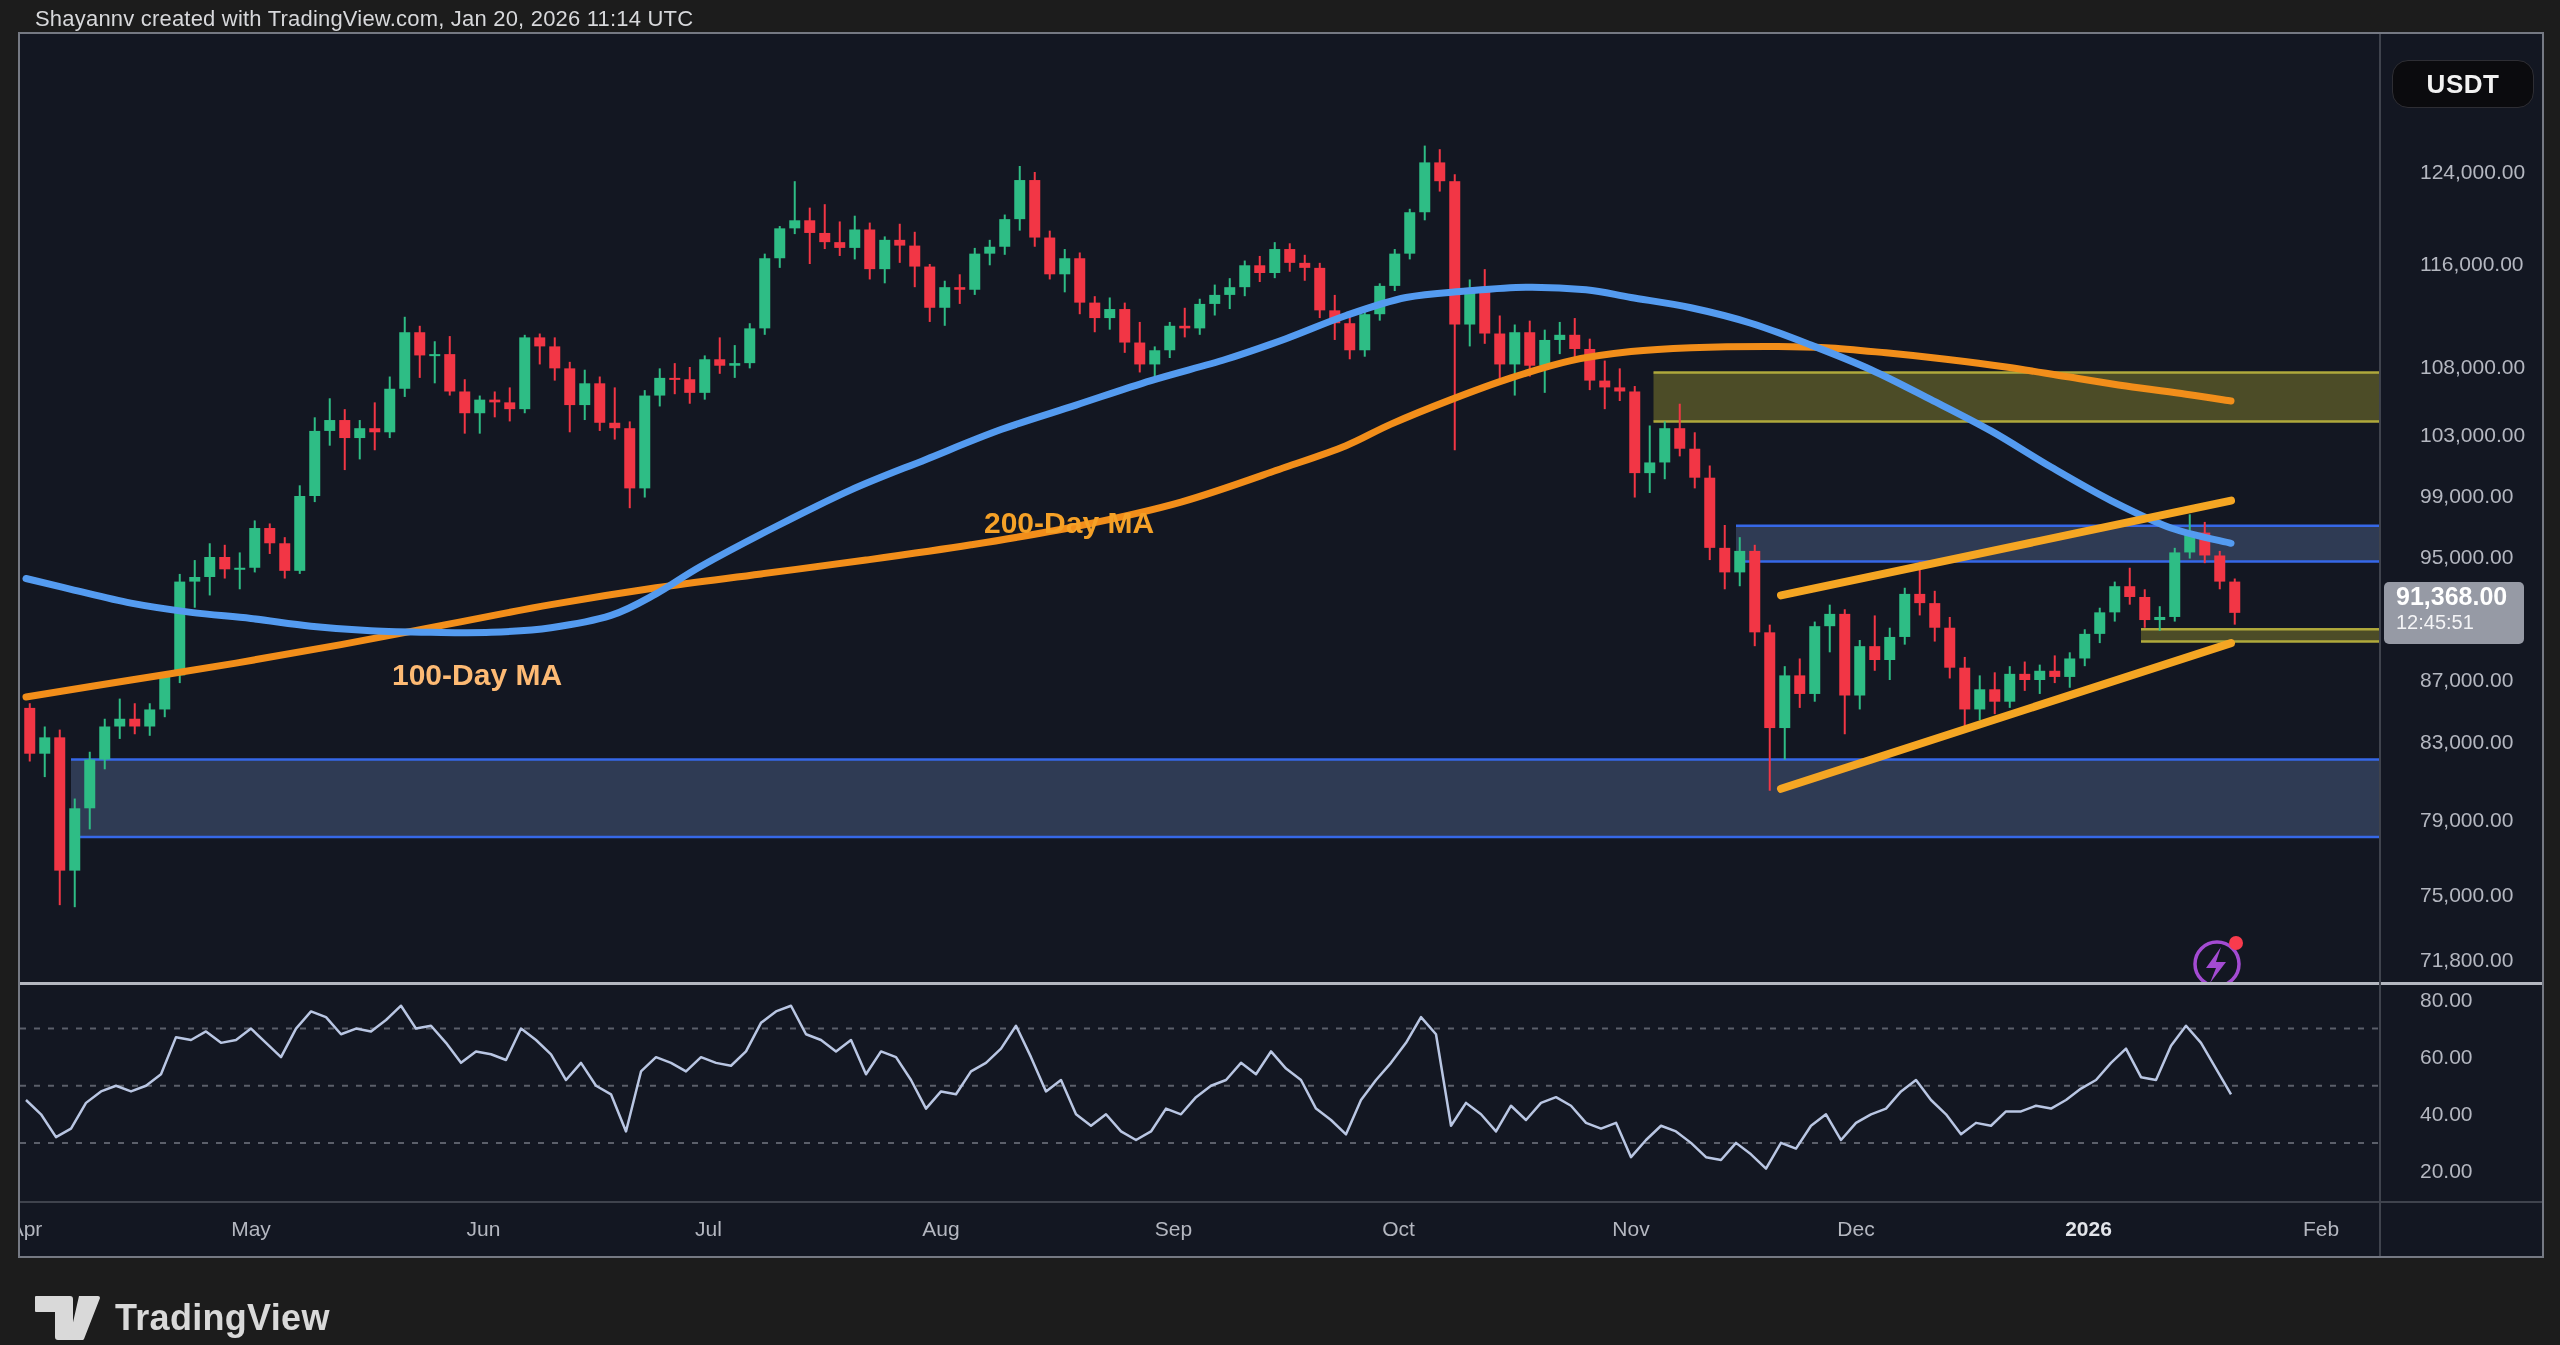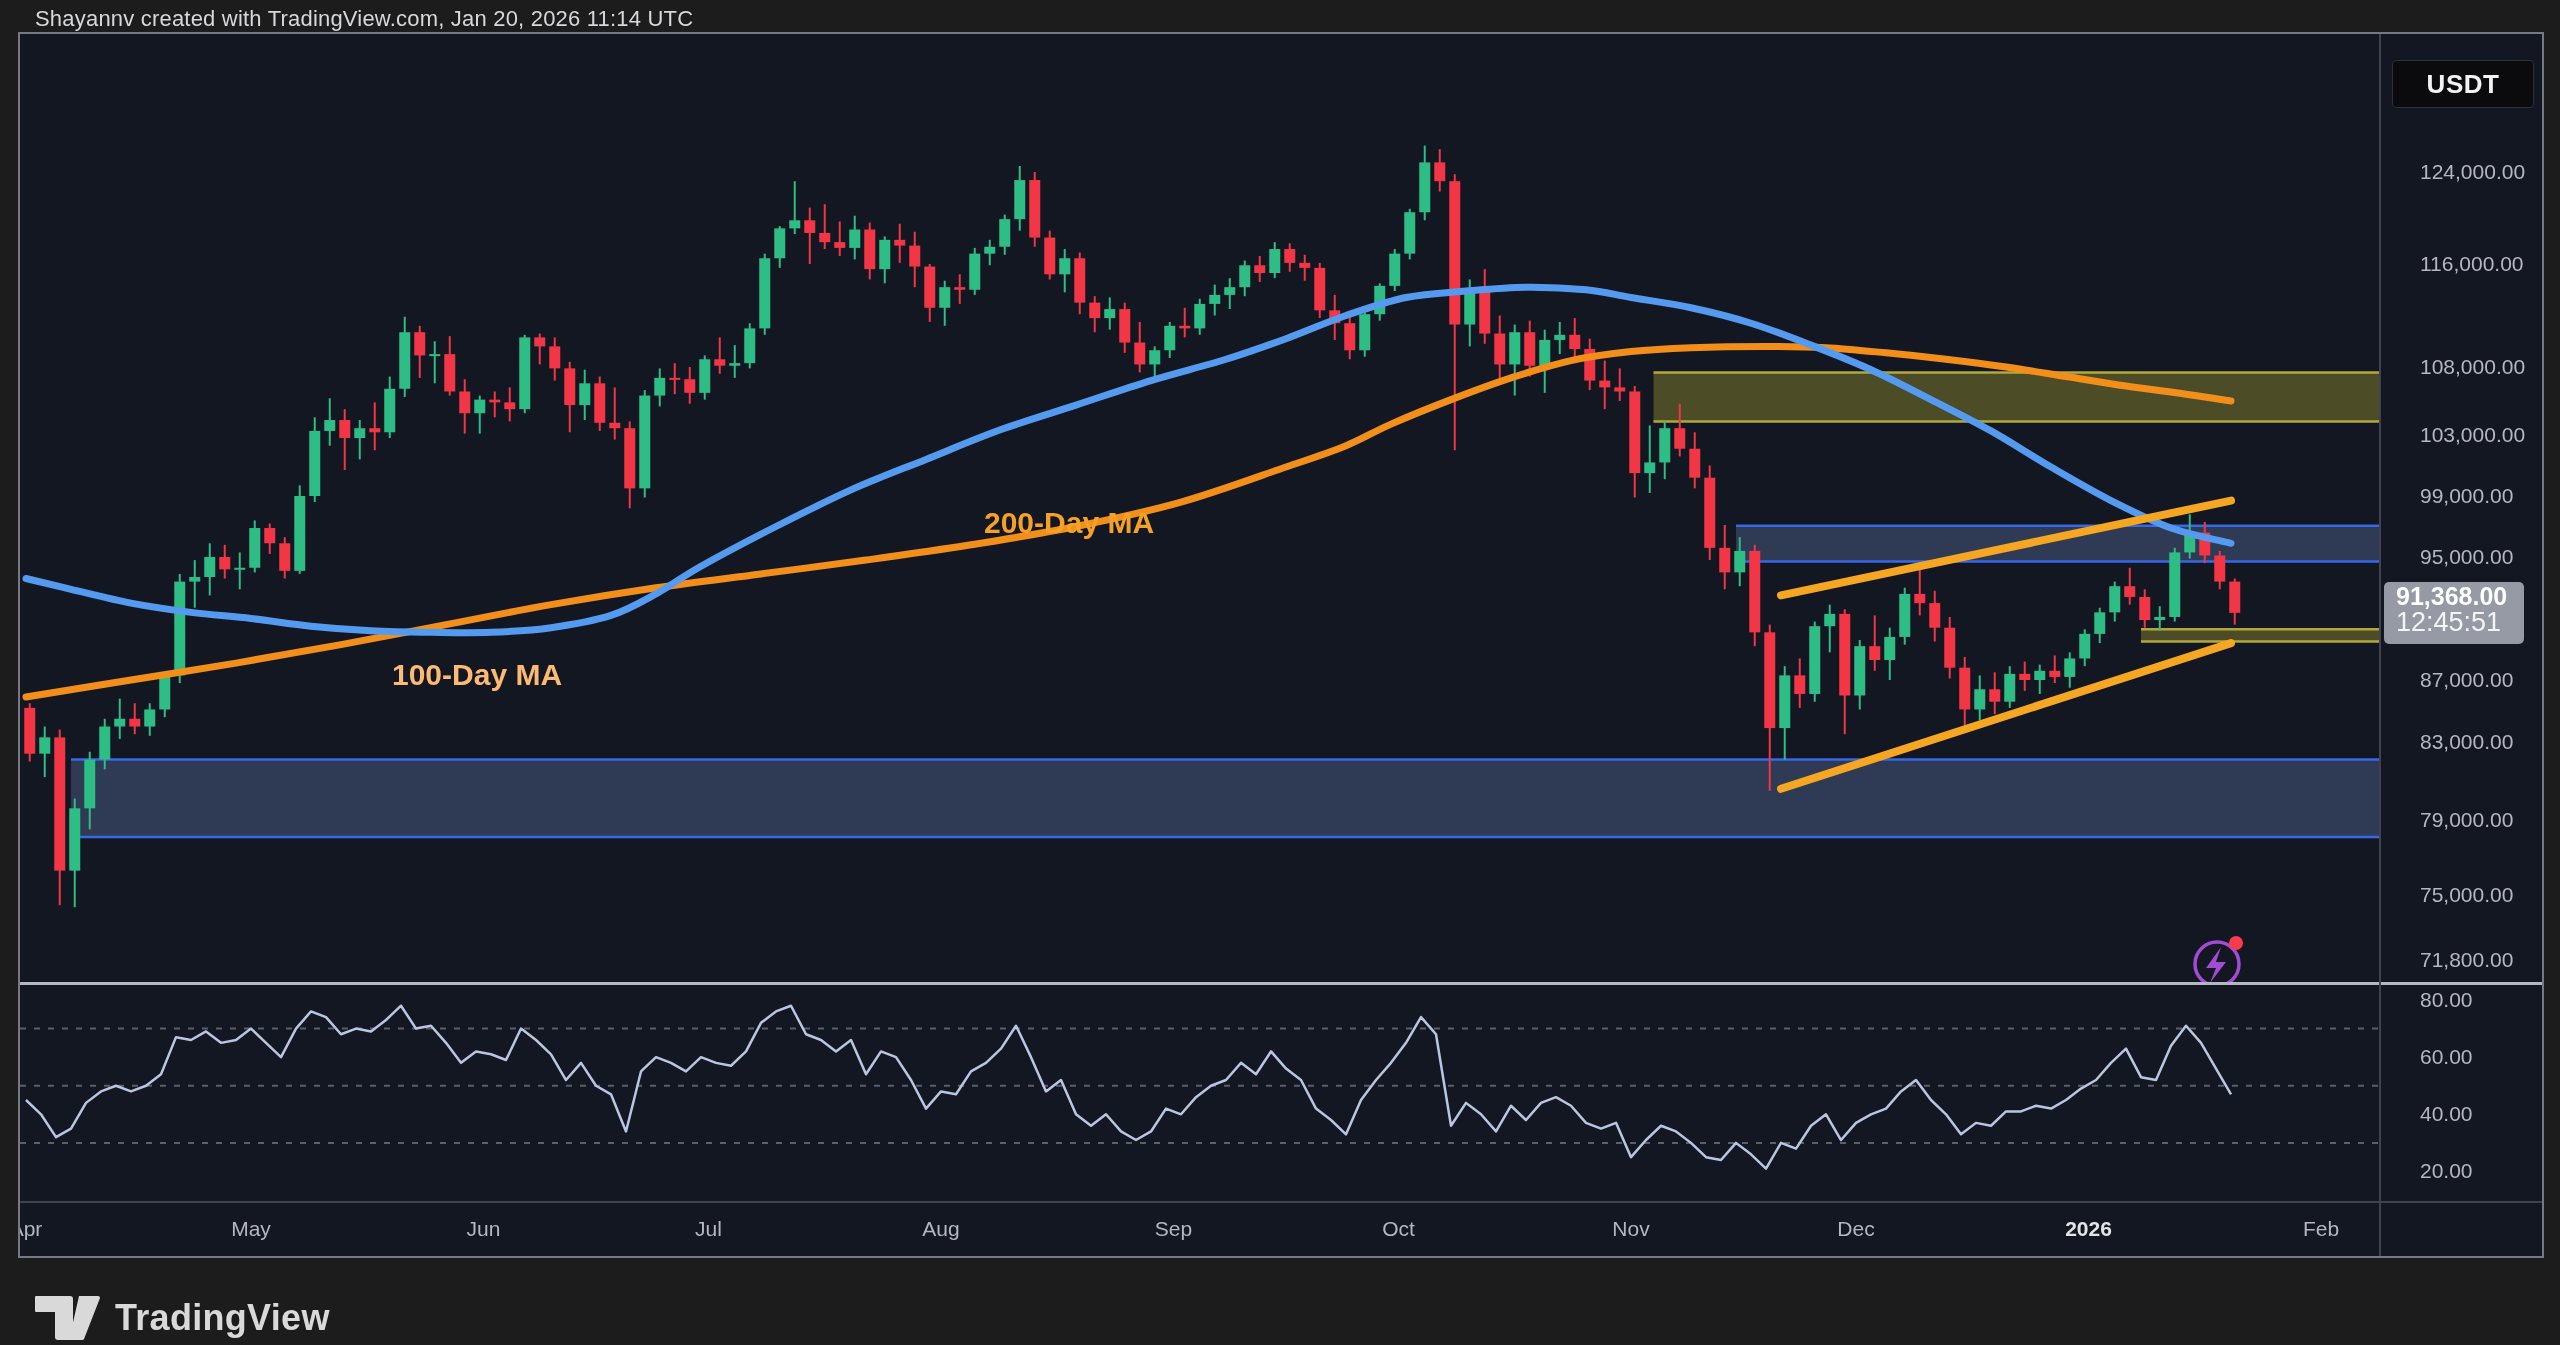--- a/index.html
+++ b/index.html
@@ -4,26 +4,26 @@
 <style>
   html,body{margin:0;padding:0;background:#1c1c1c;width:2560px;height:1345px;overflow:hidden;
     font-family:"Liberation Sans",sans-serif;}
   #page{position:relative;width:2560px;height:1345px;background:#1c1c1c;}
   #watermark{position:absolute;left:35px;top:6px;font-size:22px;color:#d7d8db;letter-spacing:.2px;}
   #chart-window{position:absolute;left:18px;top:32px;width:2522px;height:1222px;background:#131722;
     border:2px solid #757983;box-sizing:content-box;overflow:hidden;}
   #chart-svg{position:absolute;left:0;top:0;}
   .hud{position:absolute;z-index:5;}
   #usdt-badge{left:2372px;top:26px;width:140px;height:46px;background:#0b0b0e;border:1px solid #2e2e34;
-    border-radius:4px;color:#f2f2f2;font-size:26px;font-weight:bold;display:flex;align-items:center;
+    border-radius:16px;color:#f2f2f2;font-size:26px;font-weight:bold;display:flex;align-items:center;
     justify-content:center;letter-spacing:.5px;}
   #price-label{left:2364px;width:140px;height:62px;background:#969aa5;border-radius:5px;color:#fff;
     display:flex;flex-direction:column;padding-left:12px;box-sizing:border-box;}
   #price-label .p{font-size:25px;font-weight:bold;line-height:28px;}
-  #price-label .t{font-size:27px;line-height:24px;color:#f4f4f6;}
+  #price-label .t{font-size:20px;line-height:24px;color:#f4f4f6;}
   .ma-label{position:absolute;font-weight:bold;font-size:30px;z-index:4;}
   #ma200-label{left:958px;top:472px;color:#f5a127;margin-left:6px;}
   #ma100-label{left:372px;top:624px;color:#fdba74;}
   #footer{position:absolute;left:35px;top:1264px;display:flex;align-items:center;margin-top:32px;}
   #footer .logo-text{color:#d9d9d9;font-size:36px;font-weight:bold;margin-left:14px;letter-spacing:.3px;}
 </style>
 </head>
 <body>
 
 <div id="page">

